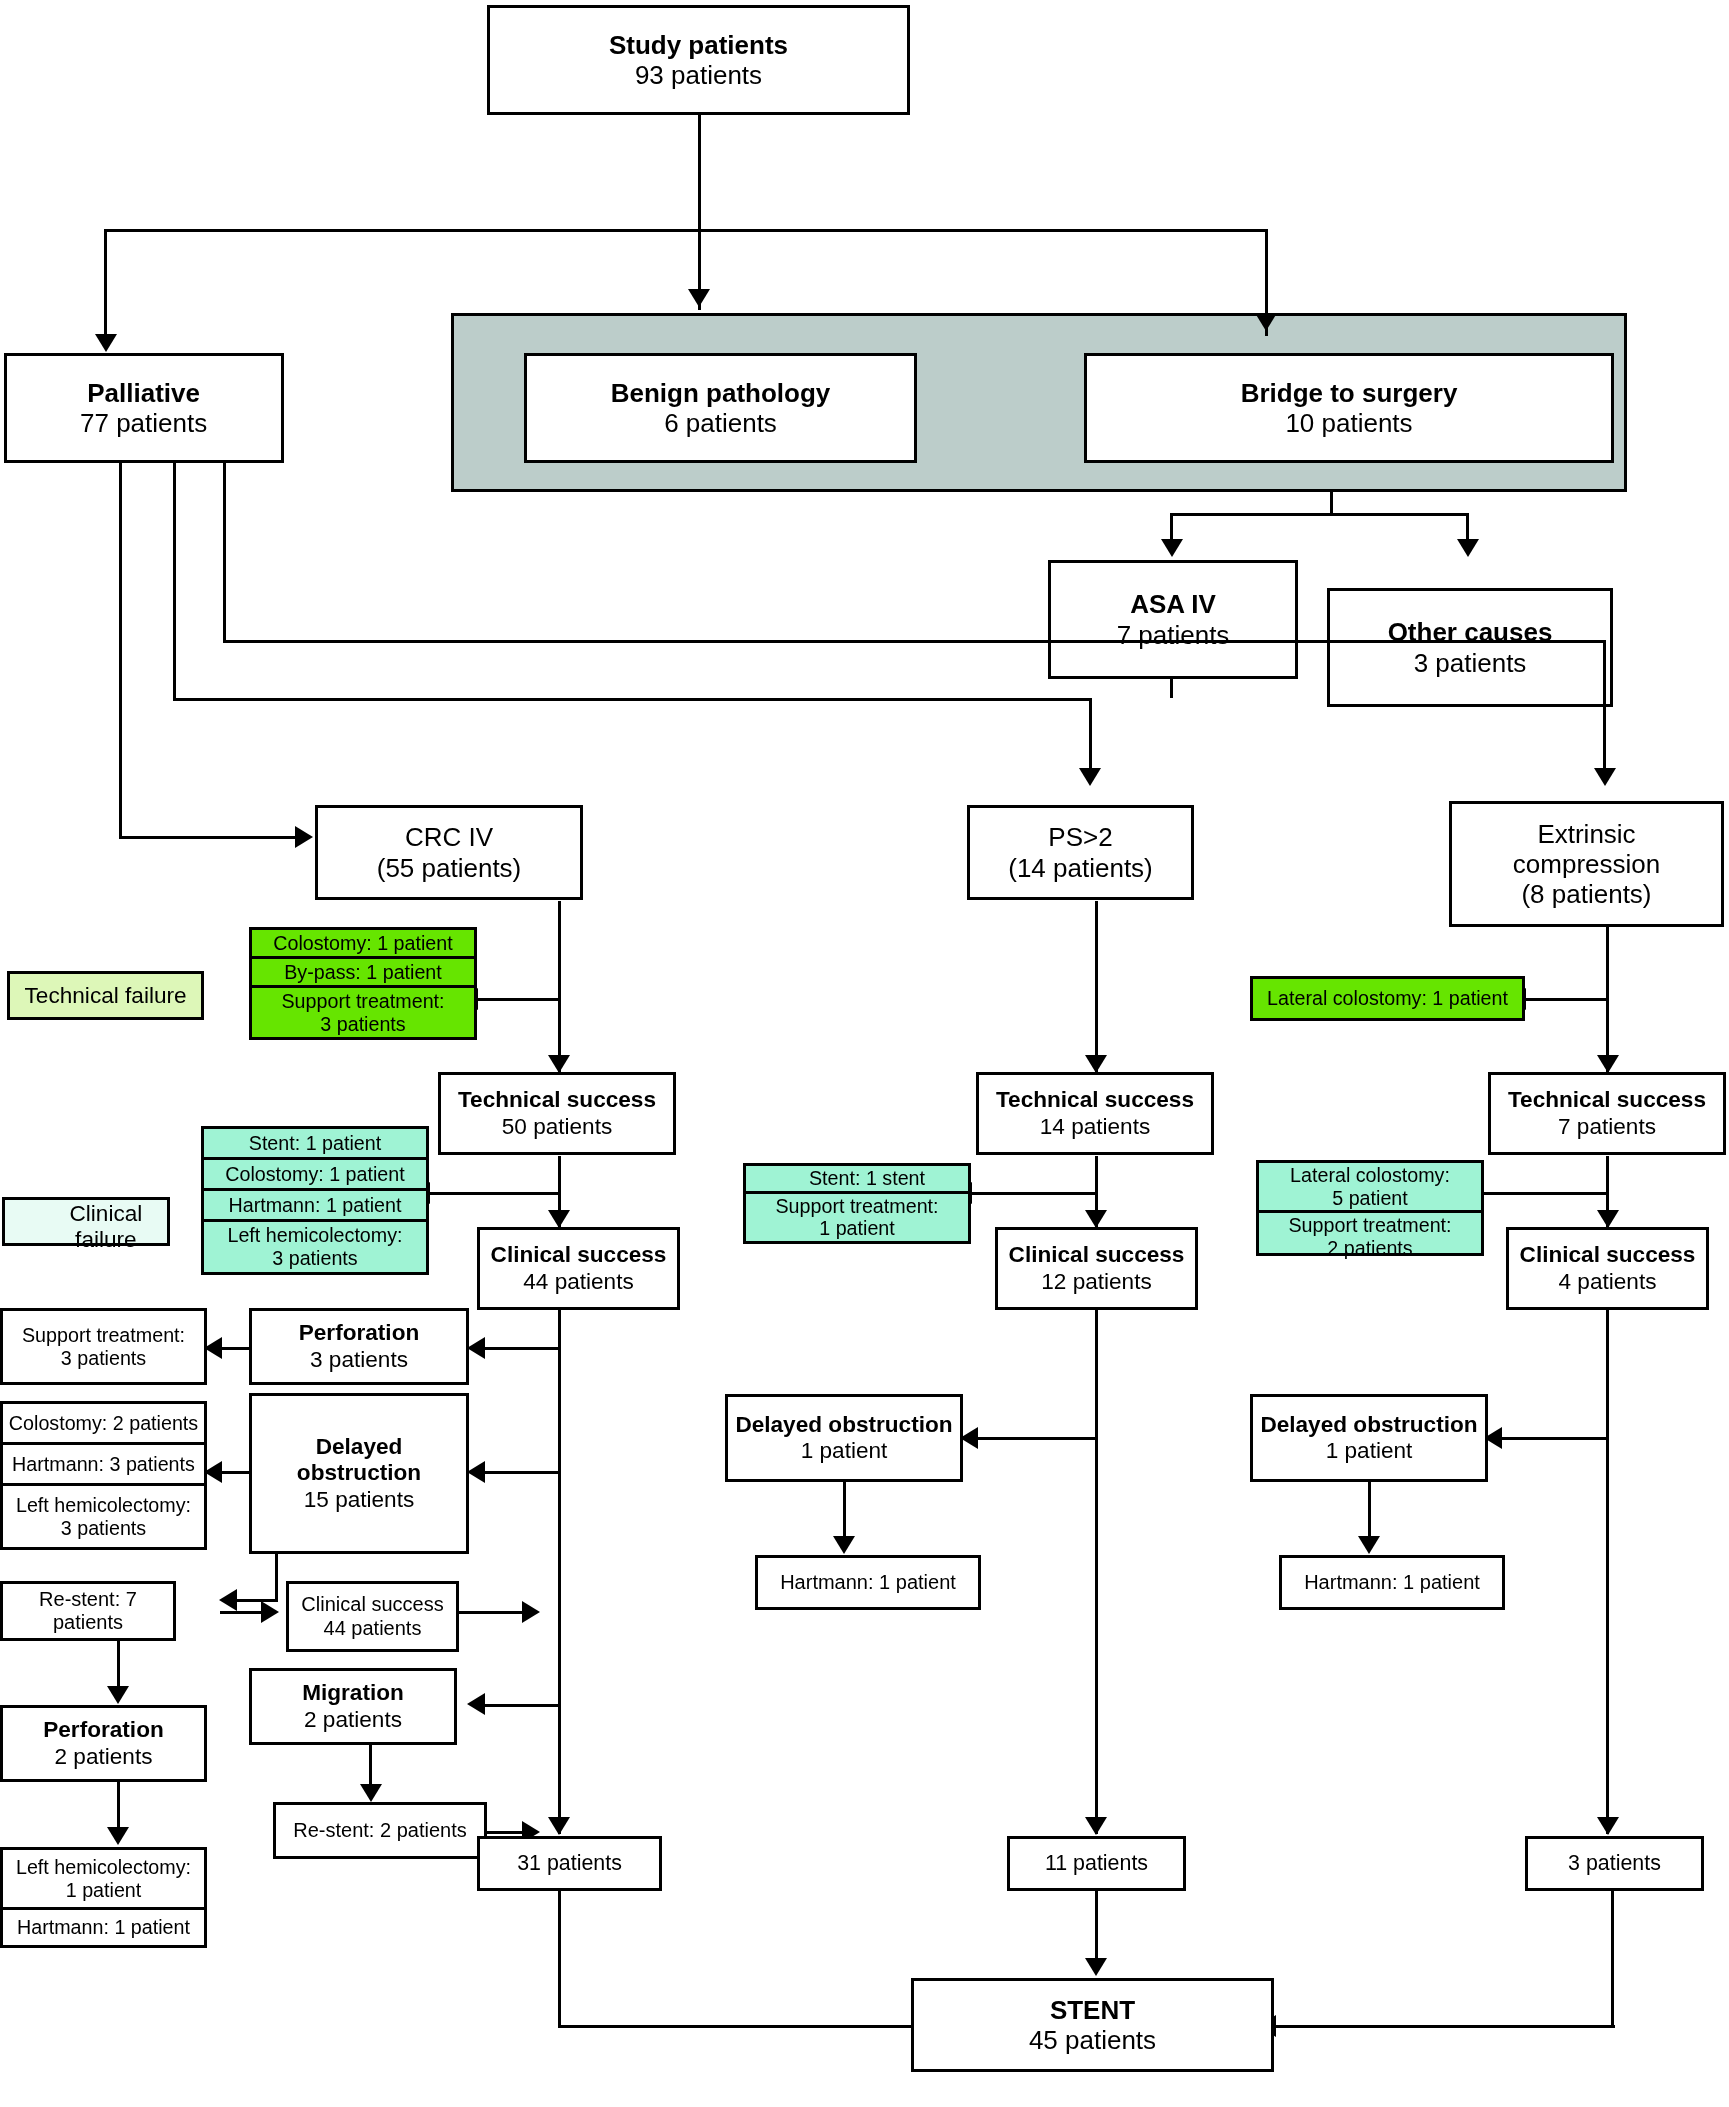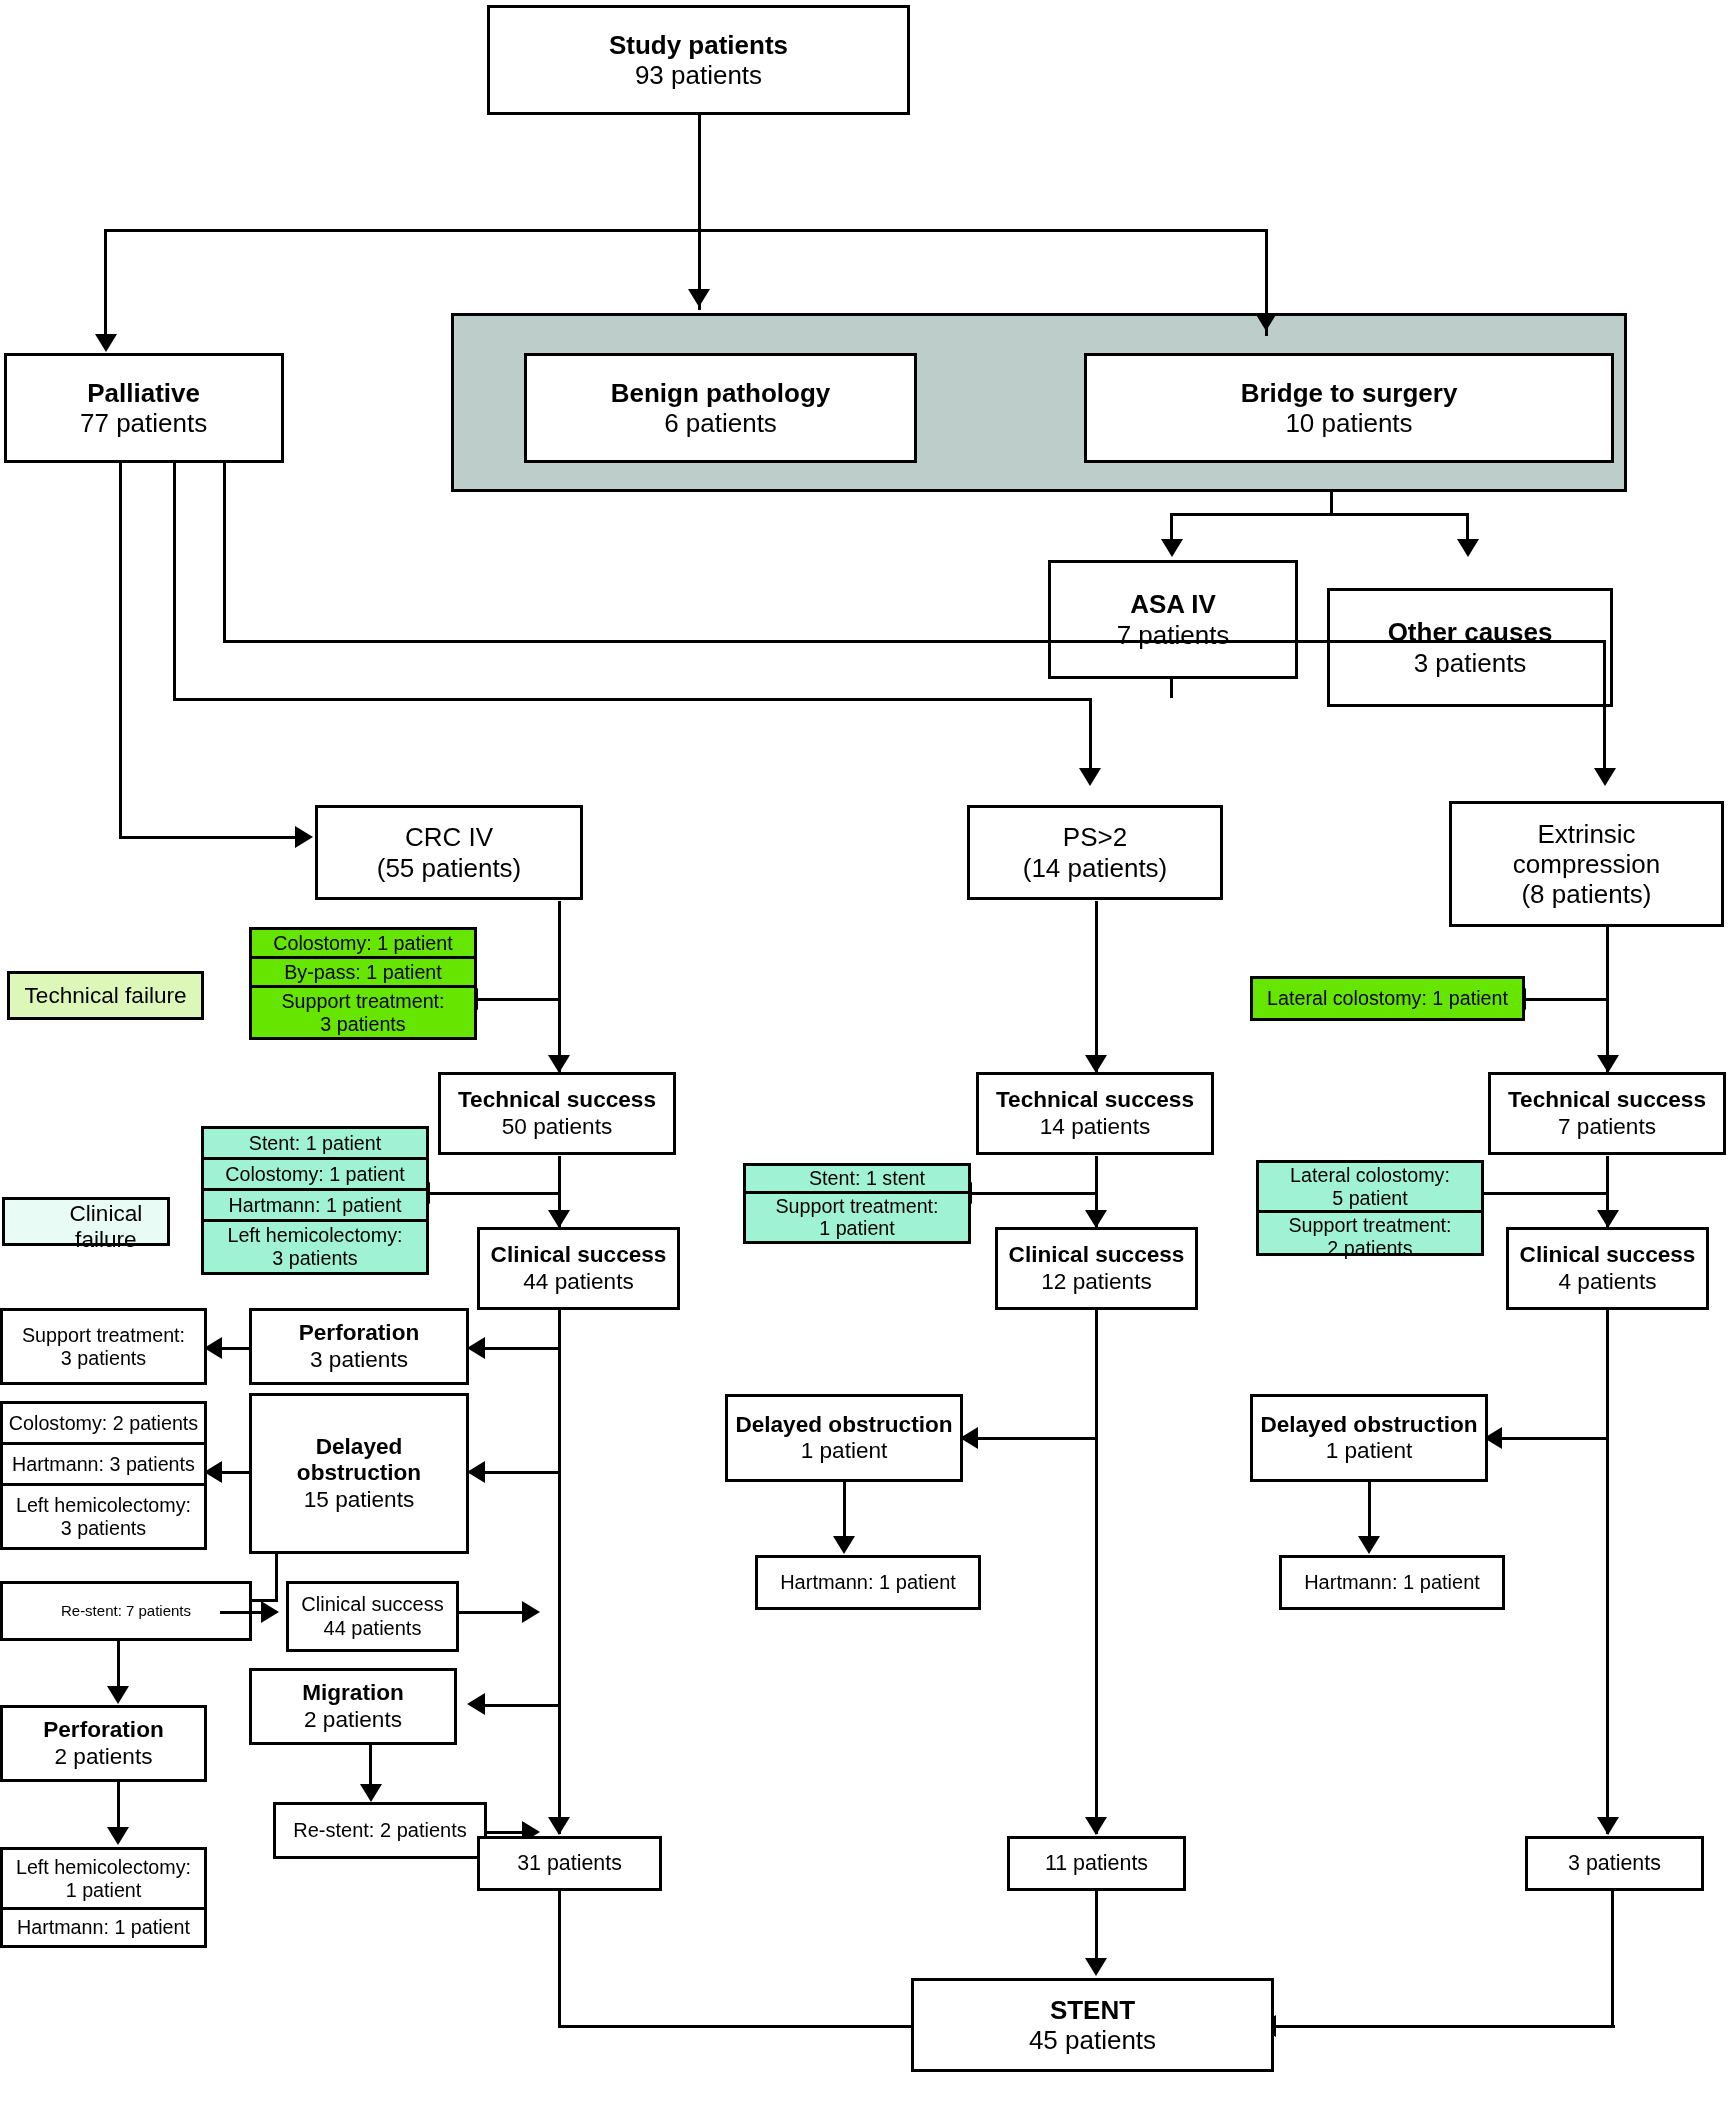--- a/index.html
+++ b/index.html
@@ -106,21 +106,21 @@
   <div class="ln v" style="left:1170px;top:679px;height:19px;"></div>
 
   <div class="ln v" style="left:1466px;top:679px;height:0px;"></div>
   <div class="ln v" style="left:1603px;top:679px;height:0px;"></div>
 
   <div class="box" style="left:315px;top:805px;width:268px;height:95px;font-size:26px;">
     <span class="t2">CRC IV</span>
     <span class="t2">(55 patients)</span>
   </div>
 
-  <div class="box" style="left:967px;top:805px;width:256px;height:95px;font-size:26px;">
+  <div class="box" style="left:967px;top:805px;width:227px;height:95px;font-size:26px;">
     <span class="t2">PS&gt;2</span>
     <span class="t2">(14 patients)</span>
   </div>
 
   <div class="box" style="left:1449px;top:801px;width:275px;height:126px;font-size:26px;">
     <span class="t2">Extrinsic</span>
     <span class="t2">compression</span>
     <span class="t2">(8 patients)</span>
   </div>
 
@@ -197,21 +197,21 @@
     <div class="row" style="font-size:19.7px;">Colostomy: 2 patients</div>
     <div class="row" style="font-size:19.7px;">Hartmann: 3 patients</div>
     <div class="row" style="font-size:19.7px;white-space:pre-line;">Left hemicolectomy:
 3 patients</div>
   </div>
 
   <div class="ln v" style="left:275px;top:1553px;height:48px;"></div>
   <div class="ln h" style="left:236px;top:1599px;width:42px;"></div>
   <div class="ar ar-l" style="left:219px;top:1589px;"></div>
 
-  <div class="box" style="left:0px;top:1581px;width:252px;height:60px;font-size:15px;">
+  <div class="box" style="left:0px;top:1581px;width:176px;height:60px;font-size:20px;">
     <span class="t2">Re-stent: 7 patients</span>
   </div>
 
   <div class="ln h" style="left:220px;top:1611px;width:42px;"></div>
   <div class="ar ar-r" style="left:261px;top:1601px;"></div>
 
   <div class="box" style="left:286px;top:1581px;width:173px;height:71px;font-size:20px;">
     <span class="t2">Clinical success</span>
     <span class="t2">44 patients</span>
   </div>

